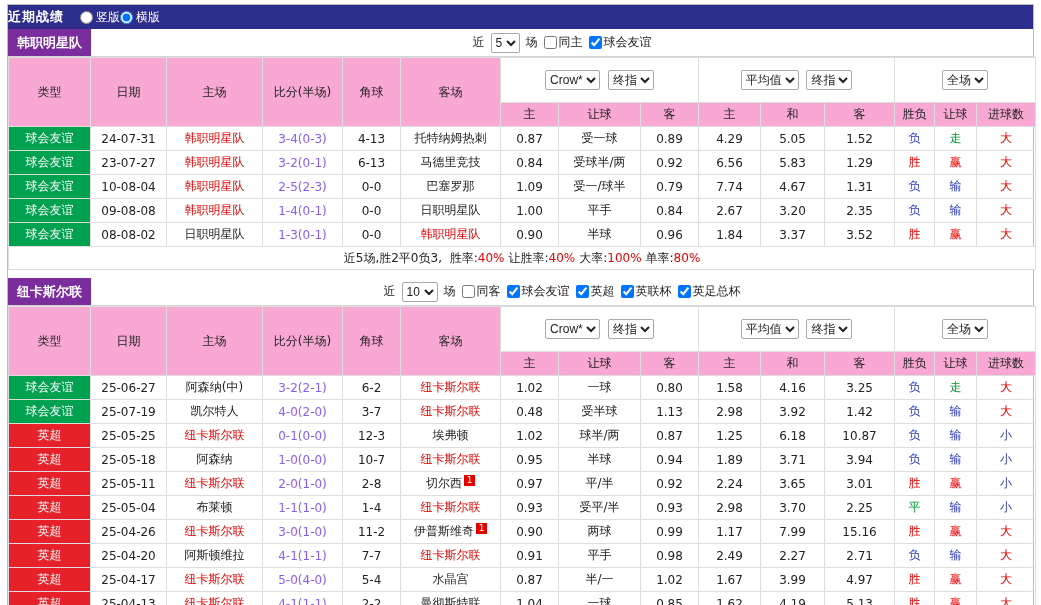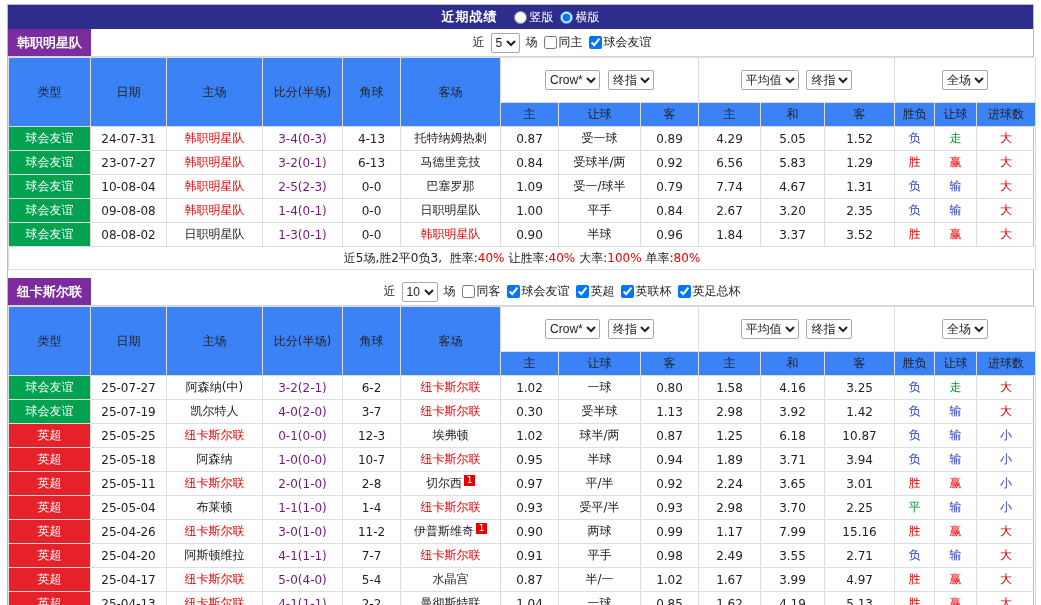--- a/index.html
+++ b/index.html
@@ -1,57 +1,57 @@
 <!DOCTYPE html>
 <html><head>
 <meta charset="utf-8">
 <style>
   *{box-sizing:border-box;margin:0;padding:0}
   html,body{width:1041px;height:605px;overflow:hidden;background:#fff;
     font-family:"DejaVu Sans","Liberation Sans",sans-serif}
   .widget{margin:4px 7px;border:1px solid #bcbcbc;background:#fff}
   .topbar{height:24px;background:#2d2d8d;color:#fff;display:flex;align-items:center;
-    justify-content:center;gap:16px;font-size:13px}
+    gap:16px;font-size:13px}
   .topbar .title{font-weight:bold;letter-spacing:1px}
   .topbar label{display:inline-flex;align-items:center;gap:3px;font-size:12px;cursor:pointer;font-weight:normal}
   .section-gap{height:8px;background:#fff}
   .section-header{display:flex;height:28px;border-bottom:1px solid #d5d5d5;align-items:stretch}
   .team-cell{width:83px;background:#7b2d9e;color:#fff;font-weight:bold;font-size:13px;
     display:flex;align-items:center;justify-content:center}
   .filters{flex:1;display:flex;align-items:center;justify-content:center;gap:6px;font-size:12px;color:#222}
   .filters label{display:inline-flex;align-items:center;gap:2px;cursor:pointer}
   select{font-size:12px;height:20px;border:1px solid #a9a9a9;background:#fff;border-radius:2px;color:#222}
   table{width:100%;border-collapse:collapse;table-layout:fixed;font-size:12px;color:#222}
   th,td{border:1px solid #ddd;text-align:center;height:24px;padding:0 2px;
     overflow:hidden;white-space:nowrap;font-weight:normal}
-  thead th{background:#3b82f6}
+  thead th{background:#f9a8d4}
   .sel-cell{background:#fff !important}
   .sel-cell select{margin:12px 2px}
   .t-friendly{background:#00a14f;color:#fff}
   .t-epl{background:#e62129;color:#fff}
   .focus{color:#e60000}
-  .c-score{color:#701a75}
+  .c-score{color:#8b5cf6}
   .c-red{color:#e60000}
   .c-blue{color:#2b3cc4}
   .c-green{color:#009933}
   .team-name{cursor:pointer}
   .badge{display:inline-block;background:#e60000;color:#fff;font-size:9px;line-height:11px;
     width:11px;height:11px;margin-left:2px;vertical-align:top;text-align:center}
   tfoot td{height:23px;background:#fff}
   .summary{font-size:12px}
   .sum-stat{margin-left:4px}
 </style>
 </head>
 <body>
 
 <div class="widget">
 
   <div class="topbar">
     <span class="title">近期战绩</span>
-    <span style="display:inline-flex;gap:6px">
+    <span style="display:inline-flex;gap:0">
         <label><input type="radio" name="layout" style="">竖版</label>
         <label><input type="radio" name="layout" checked="" style="">横版</label>
       </span>
   </div>
 
   <div class="section">
     <div class="section-header">
       <div class="team-cell">韩职明星队</div>
       <div class="filters">
           <span>近</span>
@@ -268,21 +268,21 @@
           <th>和</th>
           <th>客</th>
           <th>胜负</th>
           <th>让球</th>
           <th>进球数</th>
         </tr>
       </thead>
       <tbody>
           <tr>
             <td class="t-friendly">球会友谊</td>
-            <td>25-07-27</td>
+            <td>25-06-27</td>
             <td><span class="team-name">阿森纳(中)</span></td>
             <td class="c-score">3-2(2-1)</td>
             <td>6-2</td>
             <td><span class="team-name focus">纽卡斯尔联</span></td>
             <td>1.02</td>
             <td>一球</td>
             <td>0.80</td>
             <td>1.58</td>
             <td>4.16</td>
             <td>3.25</td>
@@ -290,21 +290,21 @@
             <td class="c-green">走</td>
             <td class="c-red">大</td>
           </tr>
           <tr>
             <td class="t-friendly">球会友谊</td>
             <td>25-07-19</td>
             <td><span class="team-name">凯尔特人</span></td>
             <td class="c-score">4-0(2-0)</td>
             <td>3-7</td>
             <td><span class="team-name focus">纽卡斯尔联</span></td>
-            <td>0.30</td>
+            <td>0.48</td>
             <td>受半球</td>
             <td>1.13</td>
             <td>2.98</td>
             <td>3.92</td>
             <td>1.42</td>
             <td class="c-blue">负</td>
             <td class="c-blue">输</td>
             <td class="c-red">大</td>
           </tr>
           <tr>
@@ -396,21 +396,21 @@
             <td class="t-epl">英超</td>
             <td>25-04-20</td>
             <td><span class="team-name">阿斯顿维拉</span></td>
             <td class="c-score">4-1(1-1)</td>
             <td>7-7</td>
             <td><span class="team-name focus">纽卡斯尔联</span></td>
             <td>0.91</td>
             <td>平手</td>
             <td>0.98</td>
             <td>2.49</td>
-            <td>3.55</td>
+            <td>2.27</td>
             <td>2.71</td>
             <td class="c-blue">负</td>
             <td class="c-blue">输</td>
             <td class="c-red">大</td>
           </tr>
           <tr>
             <td class="t-epl">英超</td>
             <td>25-04-17</td>
             <td><span class="team-name focus">纽卡斯尔联</span></td>
             <td class="c-score">5-0(4-0)</td>

